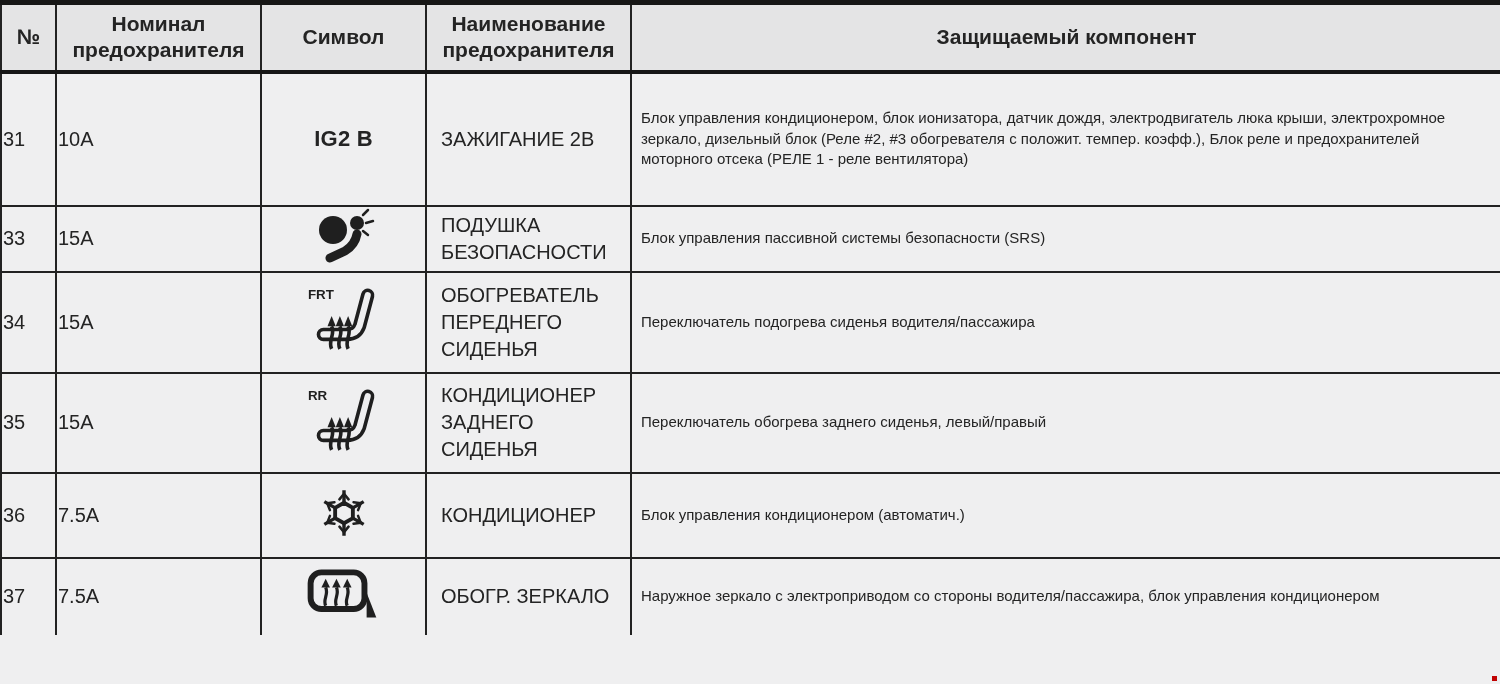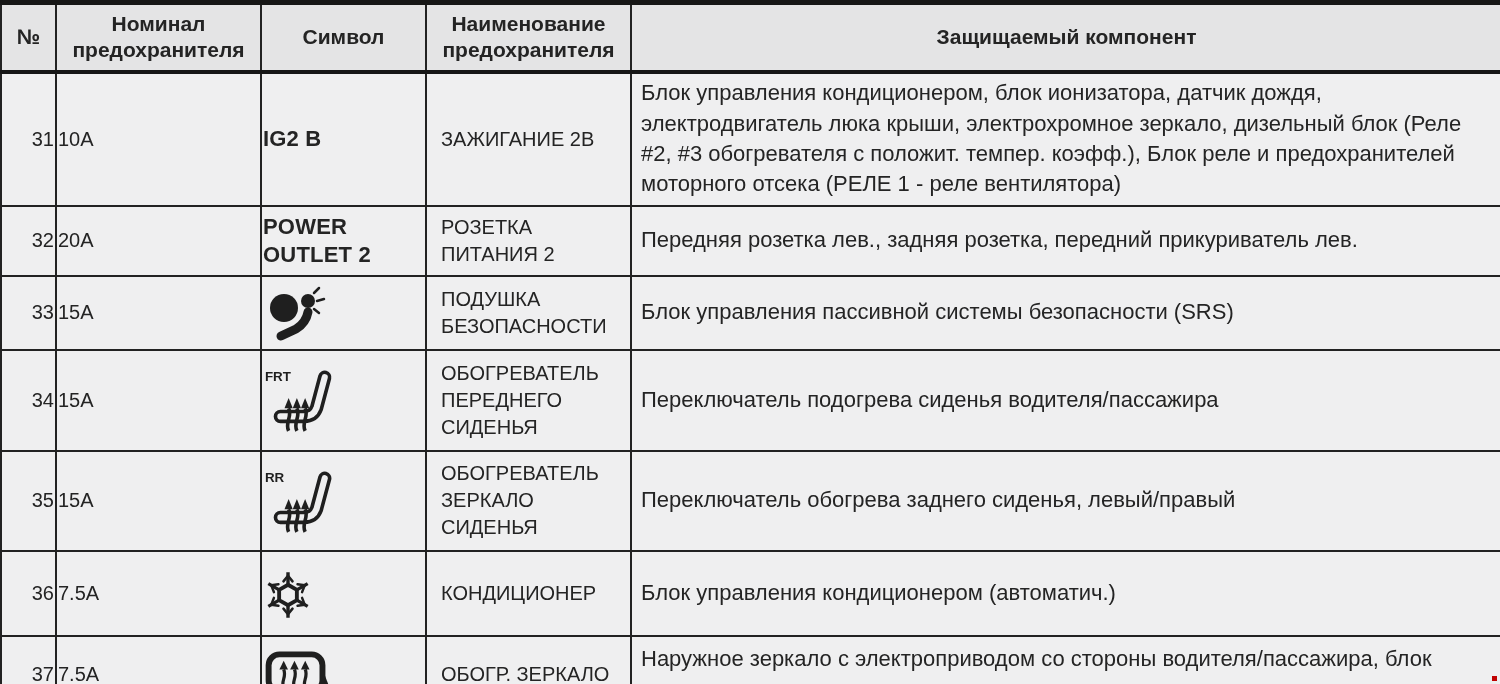--- a/index.html
+++ b/index.html
@@ -7,29 +7,29 @@
   .page{position:relative;width:1500px;height:684px;background:#efeff0;overflow:hidden;}
   table.fuse{border-collapse:collapse;table-layout:fixed;width:1500px;
     border-top:5px solid #161616;border-left:2px solid #161616;}
   col.c1{width:55px}col.c2{width:205px}col.c3{width:165px}col.c4{width:205px}col.c5{width:870px}
   th,td{border:2px solid #222;vertical-align:middle;overflow:hidden;}
   th{background:#e4e4e5;font-size:21px;font-weight:bold;text-align:center;line-height:1.25;border-top:none;border-bottom:4px solid #161616;padding:6px 4px;}
   td{background:#efeff0;}
   tr.hr{height:66px}
   tr.r31{height:134px} tr.r32{height:70px} tr.r33{height:60px}
   tr.r34{height:101px} tr.r35{height:100px} tr.r36{height:85px} tr.r37{height:77px}
-  td.no{font-size:20px;text-align:right;}
+  td.no{font-size:20px;text-align:left;}
   td.rating{font-size:20px;text-align:left;}
-  td.symbol{}
+  td.symbol{text-align:center;}
   .sym-text{display:inline-block;max-width:130px;font-weight:bold;font-size:22px;line-height:1.25;letter-spacing:.2px;}
   td.name{font-size:20px;text-align:left;line-height:1.35;padding:2px 14px;}
-  td.comp{font-size:22px;text-align:left;line-height:1.38;padding:4px 10px 4px 9px;}
+  td.comp{font-size:15px;text-align:left;line-height:1.38;padding:4px 10px 4px 9px;}
   th:last-child,td:last-child{border-right:none;}
   tr:last-child td{border-bottom:none;}
-  .icon-wrap{position:relative;display:inline-block;line-height:0;margin-top:8px;}
+  .icon-wrap{position:relative;display:inline-block;line-height:0;}
   svg .stroke{stroke:#1f1f1f;fill:none;}
   svg .fill{fill:#1f1f1f;}
   svg text{font-family:"Liberation Sans","DejaVu Sans",sans-serif;font-weight:bold;font-size:13px;fill:#1f1f1f;}
   .red-dot{position:absolute;right:3px;bottom:3px;width:5px;height:5px;background:#c00202;}
 </style>
 </head>
 <body>
 
 <div class="page">
 <table class="fuse">
@@ -52,27 +52,20 @@
   <tbody>
 
     <tr class="r31">
       <td class="no">31</td>
       <td class="rating">10А</td>
       <td class="symbol"><span class="sym-text">IG2 B</span></td>
       <td class="name">ЗАЖИГАНИЕ 2В</td>
       <td class="comp">Блок управления кондиционером, блок ионизатора, датчик дождя, электродвигатель люка крыши, электрохромное зеркало, дизельный блок (Реле #2, #3 обогревателя с положит. темпер. коэфф.), Блок реле и предохранителей моторного отсека (РЕЛЕ 1 - реле вентилятора)</td>
     </tr>
 
-    <tr class="r32">
-      <td class="no">32</td>
-      <td class="rating">20А</td>
-      <td class="symbol"><span class="sym-text">POWER OUTLET 2</span></td>
-      <td class="name">РОЗЕТКА ПИТАНИЯ 2</td>
-      <td class="comp">Передняя розетка лев., задняя розетка, передний прикуриватель лев.</td>
-    </tr>
 
     <tr class="r33">
       <td class="no">33</td>
       <td class="rating">15А</td>
       <td class="symbol">
         <span class="icon-wrap">
           <svg width="64" height="58" viewBox="0 0 62 58">
             <circle class="fill" cx="20" cy="22" r="14"></circle>
             <circle class="fill" cx="44" cy="15" r="7"></circle>
             <path class="stroke" d="M50 7 L55 2 M53 15 L60 13 M50 23 L55 27" stroke-width="2.5" stroke-linecap="round"></path>
@@ -113,21 +106,21 @@
             <text x="1" y="12">RR</text>
             <path class="stroke" d="M59 8 L51 38 Q48 46 39 46 L16 46" stroke-width="13" stroke-linecap="round" stroke-linejoin="round"></path>
             <path d="M59 8 L51 38 Q48 46 39 46 L16 46" stroke="#efeff0" fill="none" stroke-width="6" stroke-linecap="round" stroke-linejoin="round"></path>
             <path class="stroke" d="M24 60 C20 52 28 46 24 38 M32 60 C28 52 36 46 32 38 M40 60 C36 52 44 46 40 38" stroke-width="3.5"></path>
             <polygon class="fill" points="20,38 28,38 24,28"></polygon>
             <polygon class="fill" points="28,38 36,38 32,28"></polygon>
             <polygon class="fill" points="36,38 44,38 40,28"></polygon>
           </svg>
         </span>
       </td>
-      <td class="name">ОБОГРЕВАТЕЛЬ ЗЕРКАЛО СИДЕНЬЯ</td>
+      <td class="name">КОНДИЦИОНЕР ЗАДНЕГО СИДЕНЬЯ</td>
       <td class="comp">Переключатель обогрева заднего сиденья, левый/правый</td>
     </tr>
 
     <tr class="r36">
       <td class="no">36</td>
       <td class="rating">7.5А</td>
       <td class="symbol">
         <span class="icon-wrap">
           <svg width="50" height="50" viewBox="0 0 44 44">
             <polygon class="stroke" points="22,13 29.8,17.5 29.8,26.5 22,31 14.2,26.5 14.2,17.5" stroke-width="3.4"></polygon>

